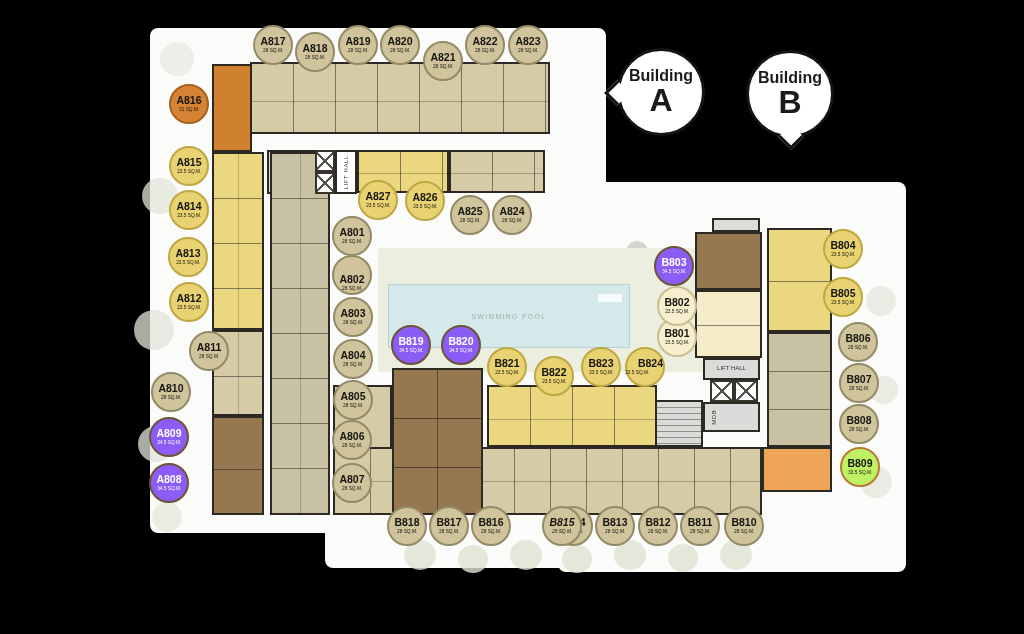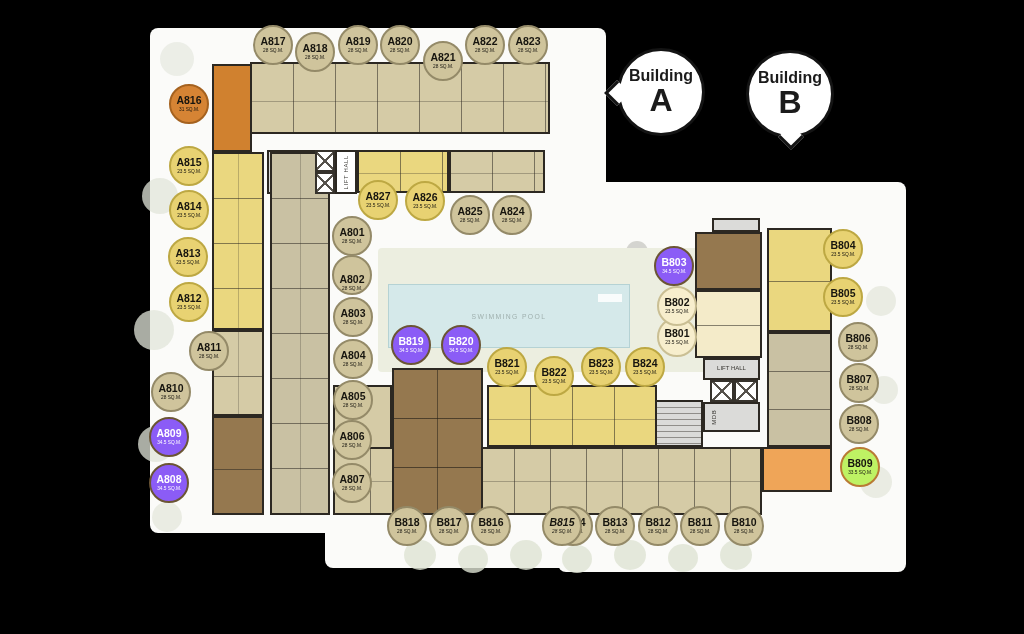--- a/index.html
+++ b/index.html
@@ -328,21 +328,21 @@
         <div class="badge-size">23.5 SQ.M.</div>
       </div>
       <div class="badge yellow" style="left: 534px; top: 356px;">
         <div class="badge-id">B822</div>
         <div class="badge-size">23.5 SQ.M.</div>
       </div>
       <div class="badge yellow" style="left: 581px; top: 347px;">
         <div class="badge-id">B823</div>
         <div class="badge-size">23.5 SQ.M.</div>
       </div>
-      <div class="badge yellow" style="left: 625px; top: 347px;">
+      <div class="badge yellow" style="left: 625px; top: 347px; align-items: flex-end;">
         <div class="badge-id">B824</div>
         <div class="badge-size">23.5 SQ.M.</div>
       </div>
     </div>
 
   <div class="bubble" style="left:600px;top:40px;width:120px;height:110px;">
     <div class="tail tail-left" style="left:8px;top:44px;"></div>
     <div class="bubble-circle" style="left:17px;top:8px;">
       <div class="bubble-word">Building</div>
       <div class="bubble-letter">A</div>

